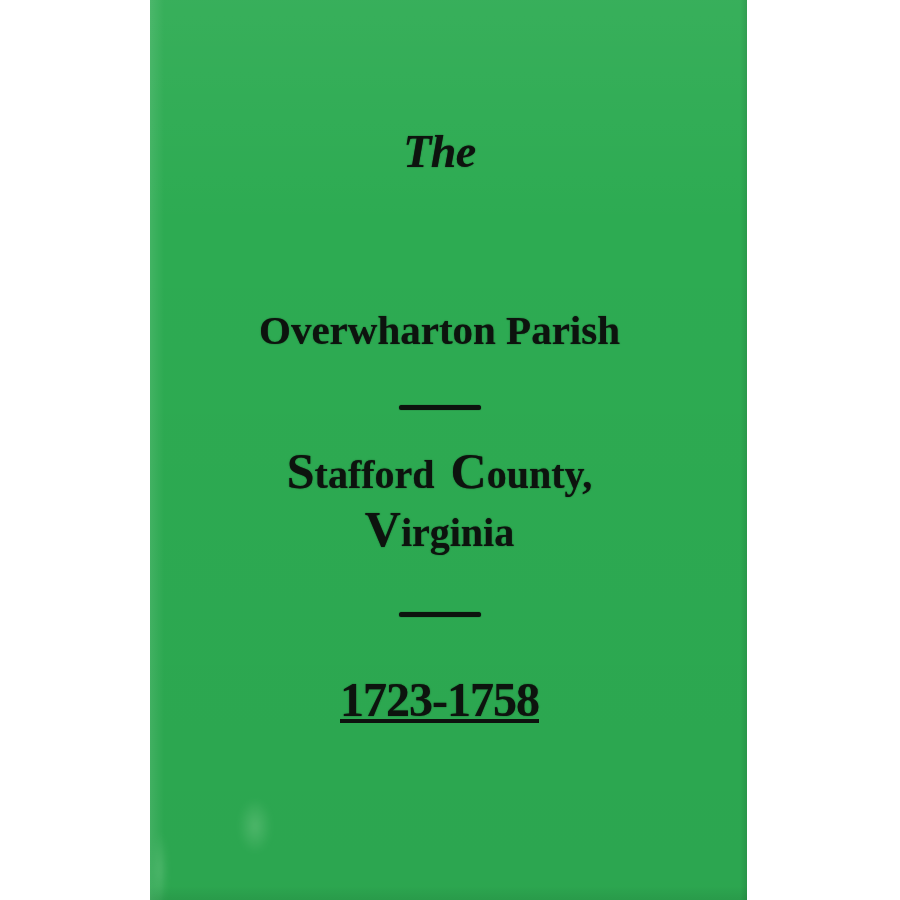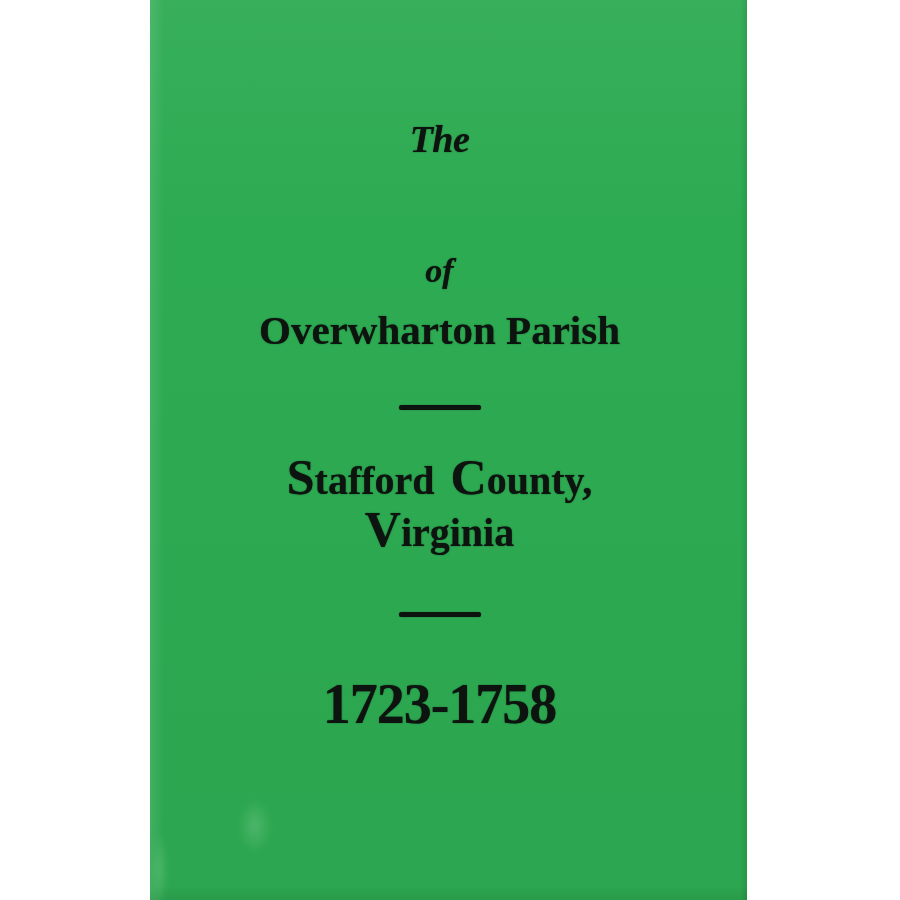--- a/index.html
+++ b/index.html
@@ -66,52 +66,52 @@
   .line {
     position: absolute;
     left: 0;
     width: 100%;
     line-height: 1;
     font-weight: bold;
     white-space: nowrap;
     text-shadow: 0 0 1.2px rgba(13,19,14,0.75);
   }
   .line-the {
-    top: 120px;
-    font-size: 38px;
+    top: 129px;
+    font-size: 46px;
     font-style: italic;
     letter-spacing: -0.5px;
   }
   .line-register {
     top: 173px;
     font-size: 49px;
     letter-spacing: -1px;
   }
   .line-of {
     top: 254px;
     font-size: 34px;
     font-style: italic;
   }
   .line-parish {
     top: 310px;
     font-size: 41px;
   }
   .line-county {
     top: 446px;
     font-size: 40px;
-    margin-top: 6px;
   }
   .line-state {
     top: 504px;
     font-size: 40px;
   }
   .line-years {
     top: 676px;
-    font-size: 56px;
+    font-size: 48px;
     letter-spacing: -1px;
+    text-decoration: underline;
   }
   .cap {
     font-size: 50px;
     line-height: 1;
   }
   .word-gap {
     display: inline-block;
     width: 16px;
   }
   .rule {
@@ -132,21 +132,20 @@
 
 <div class="scan">
   <div class="cover">
     <div class="smudge-a"></div>
     <div class="smudge-b"></div>
     <div class="text-col">
 
       <div class="line line-the">The</div>
 
 
-      <div class="line line-of">of</div>
 
       <div class="line line-parish">Overwharton Parish</div>
 
       <div class="rule rule-top"></div>
 
       <div class="line line-county"><span class="cap">S</span><span>tafford</span><span class="word-gap"></span><span class="cap">C</span><span>ounty,</span></div>
 
       <div class="line line-state"><span class="cap">V</span><span>irginia</span></div>
 
       <div class="rule rule-bottom"></div>

